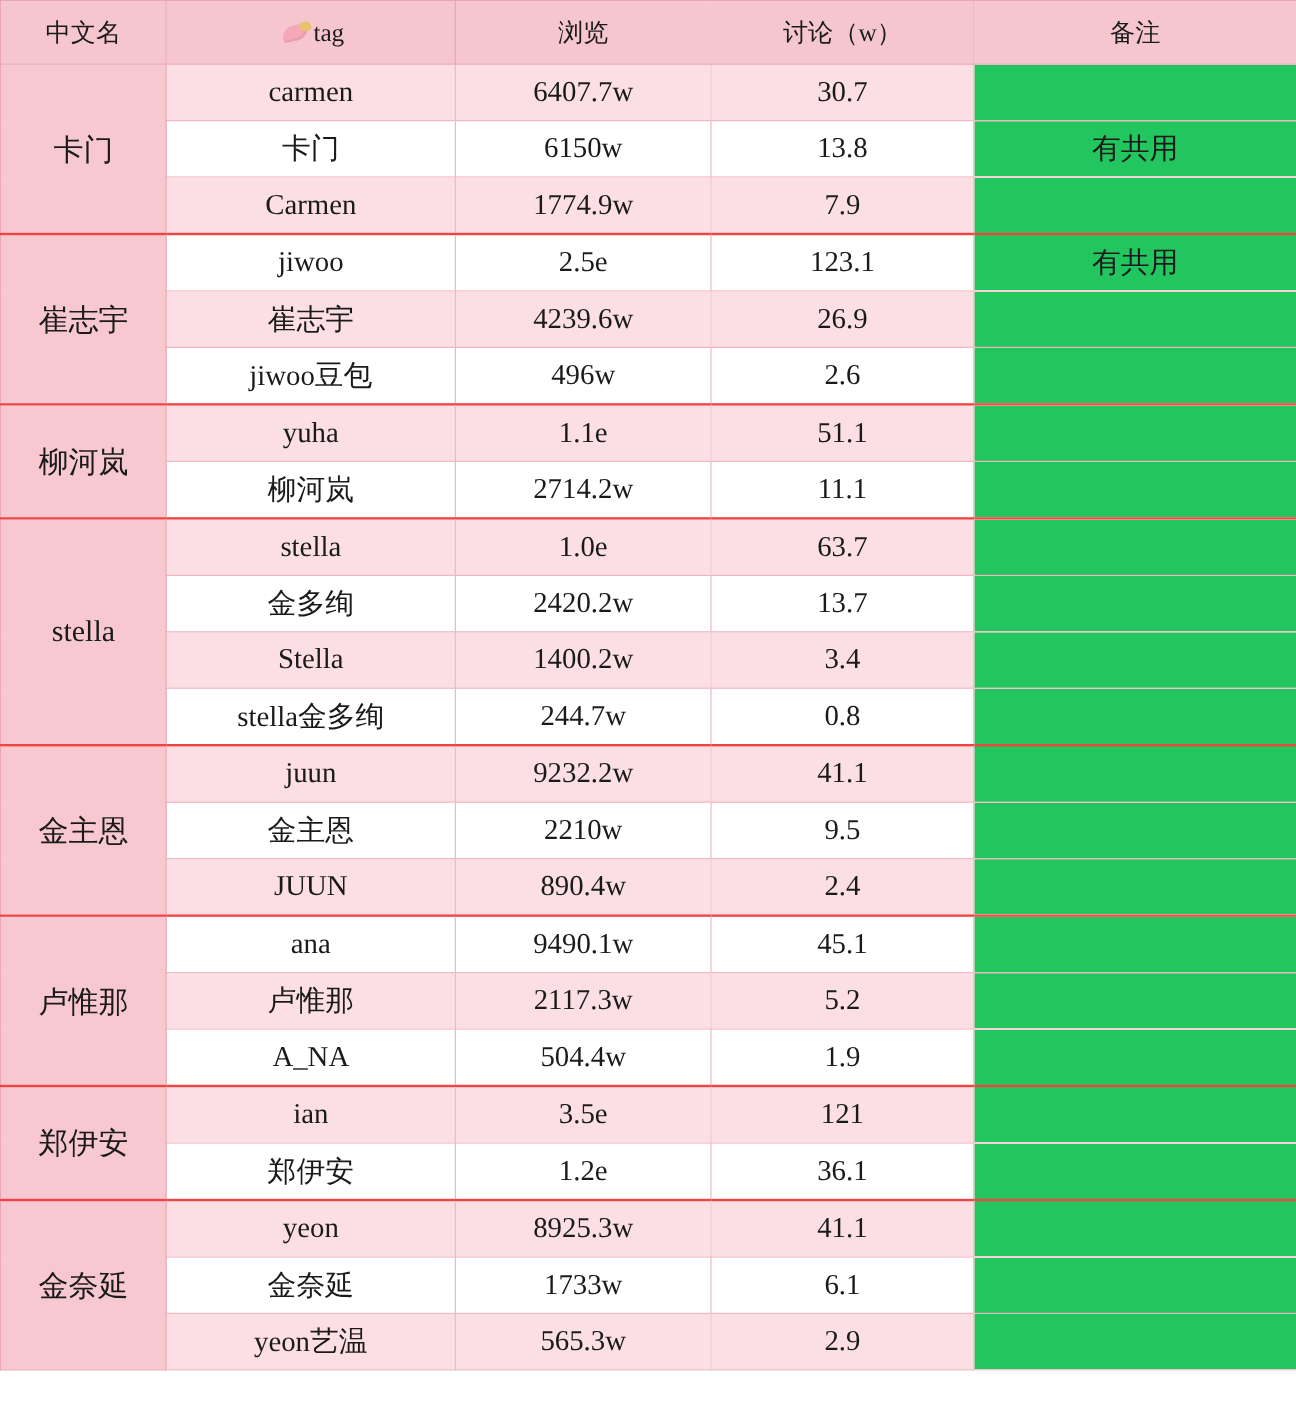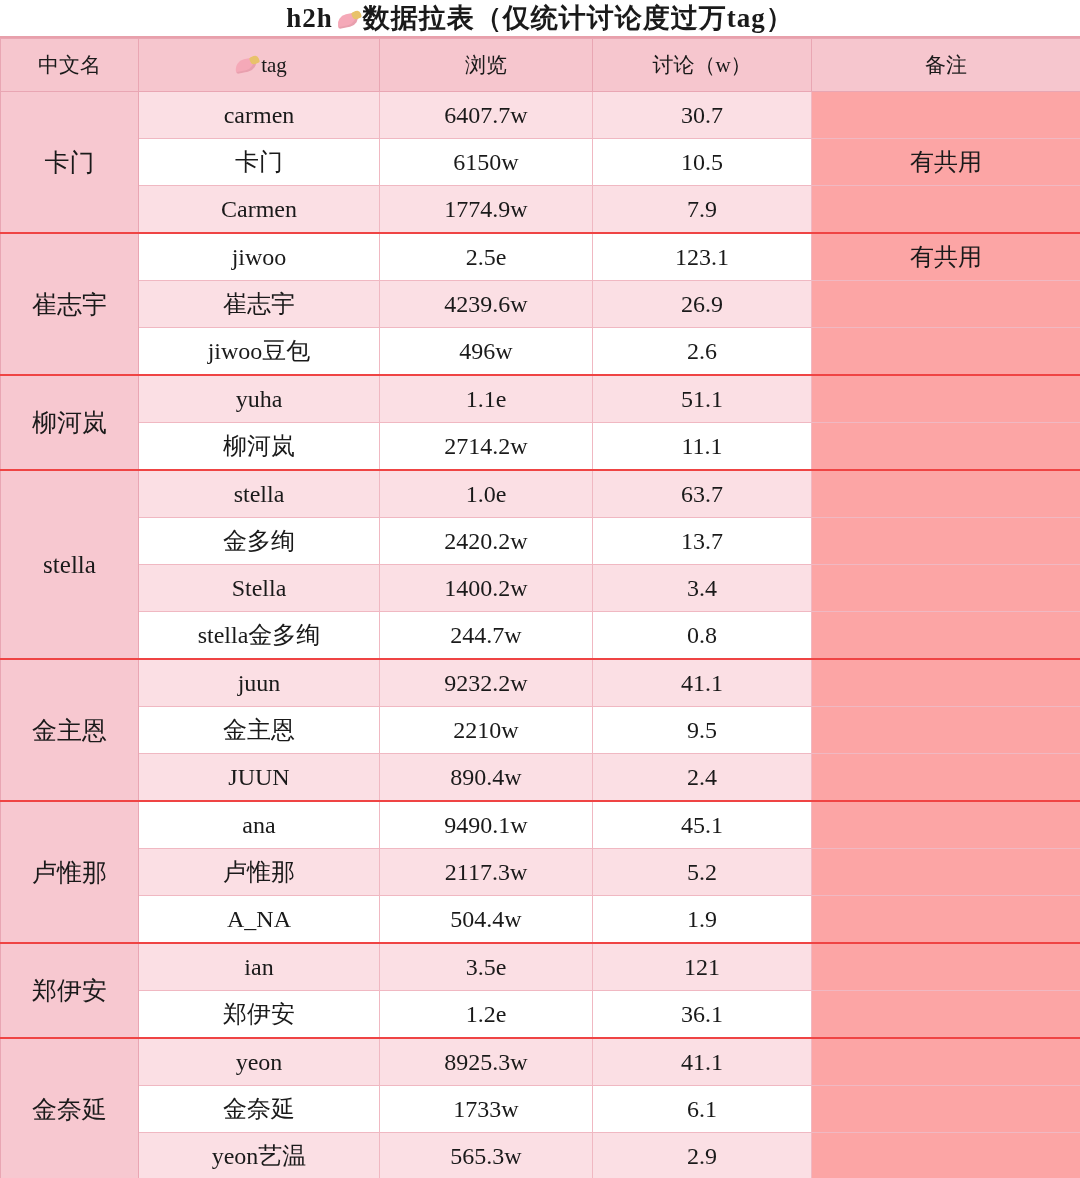--- a/index.html
+++ b/index.html
@@ -102,36 +102,31 @@
   tr.tint td.views-cell,
   tr.tint td.disc-cell {
     background: #fbdfe4;
   }
   tr.plain td.tag-cell,
   tr.plain td.views-cell,
   tr.plain td.disc-cell {
     background: #ffffff;
   }
   td.note-cell {
-    background: #fca5a5;
+    background: #22c55e;
   }
   .group-sep td {
     border-top: 2px solid #ef4444;
   }
 </style>
 </head>
 <body>
 
 <div class="sheet">
 
-  <div class="title-bar">
-    <div class="title-text">
-      <span>h2h</span><span class="pepper"><span class="body"></span><span class="cap"></span></span><span>数据拉表（仅统计讨论度过万tag）</span>
-    </div>
-  </div>
 
   <table>
     <colgroup>
       <col class="c-name">
         <col class="c-tag">
         <col class="c-views">
         <col class="c-disc">
         <col class="c-note">
     </colgroup>
     <thead>
@@ -147,21 +142,21 @@
         <tr class="tint">
           <td class="name-cell" rowspan="3">卡门</td>
           <td class="tag-cell">carmen</td>
           <td class="views-cell">6407.7w</td>
           <td class="disc-cell">30.7</td>
           <td class="note-cell"></td>
         </tr>
         <tr class="plain">
           <td class="tag-cell">卡门</td>
           <td class="views-cell">6150w</td>
-          <td class="disc-cell">10.5</td>
+          <td class="disc-cell">13.8</td>
           <td class="note-cell">有共用</td>
         </tr>
         <tr class="tint">
           <td class="tag-cell">Carmen</td>
           <td class="views-cell">1774.9w</td>
           <td class="disc-cell">7.9</td>
           <td class="note-cell"></td>
         </tr>
         <tr class="plain group-sep">
           <td class="name-cell" rowspan="3">崔志宇</td>

